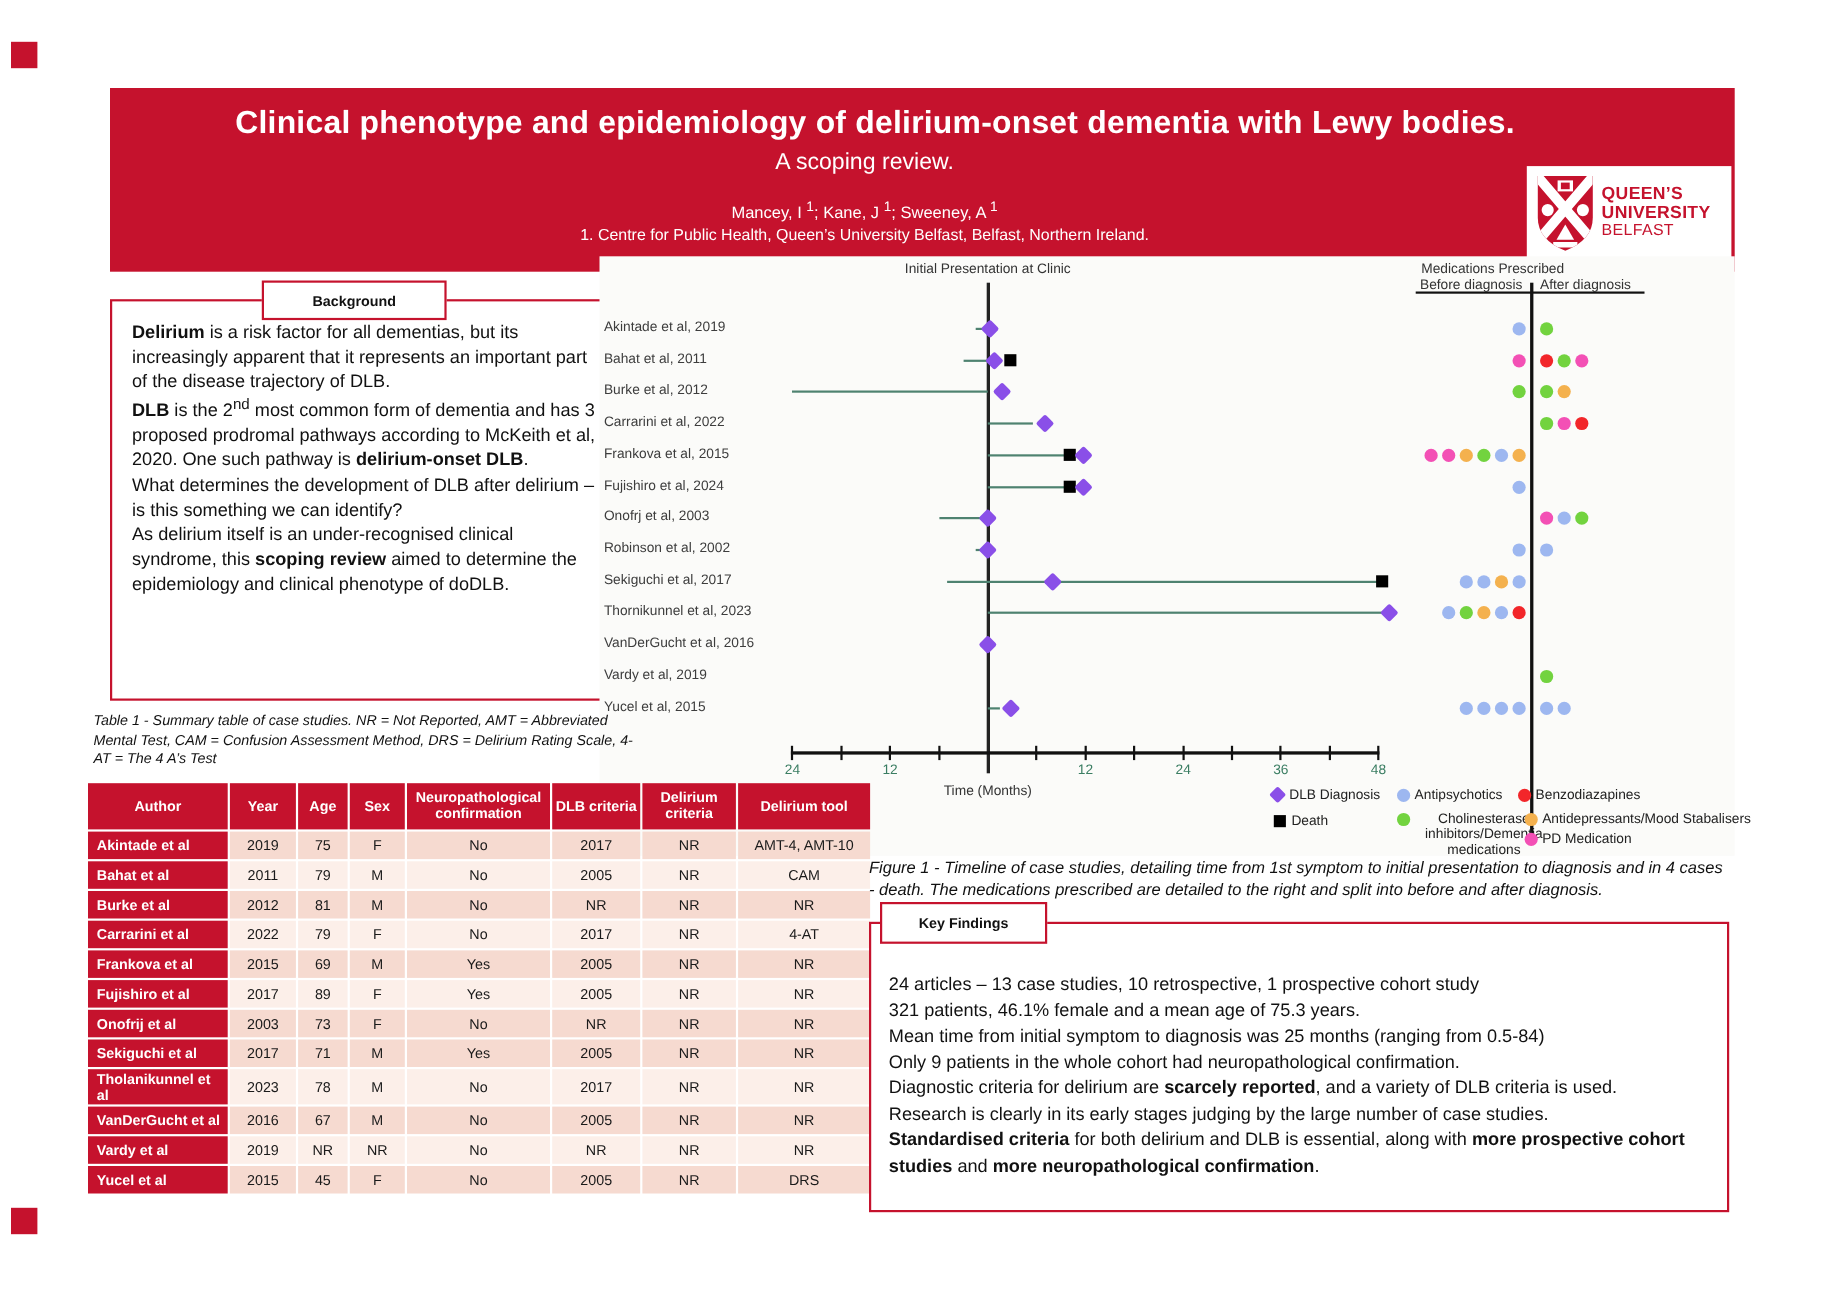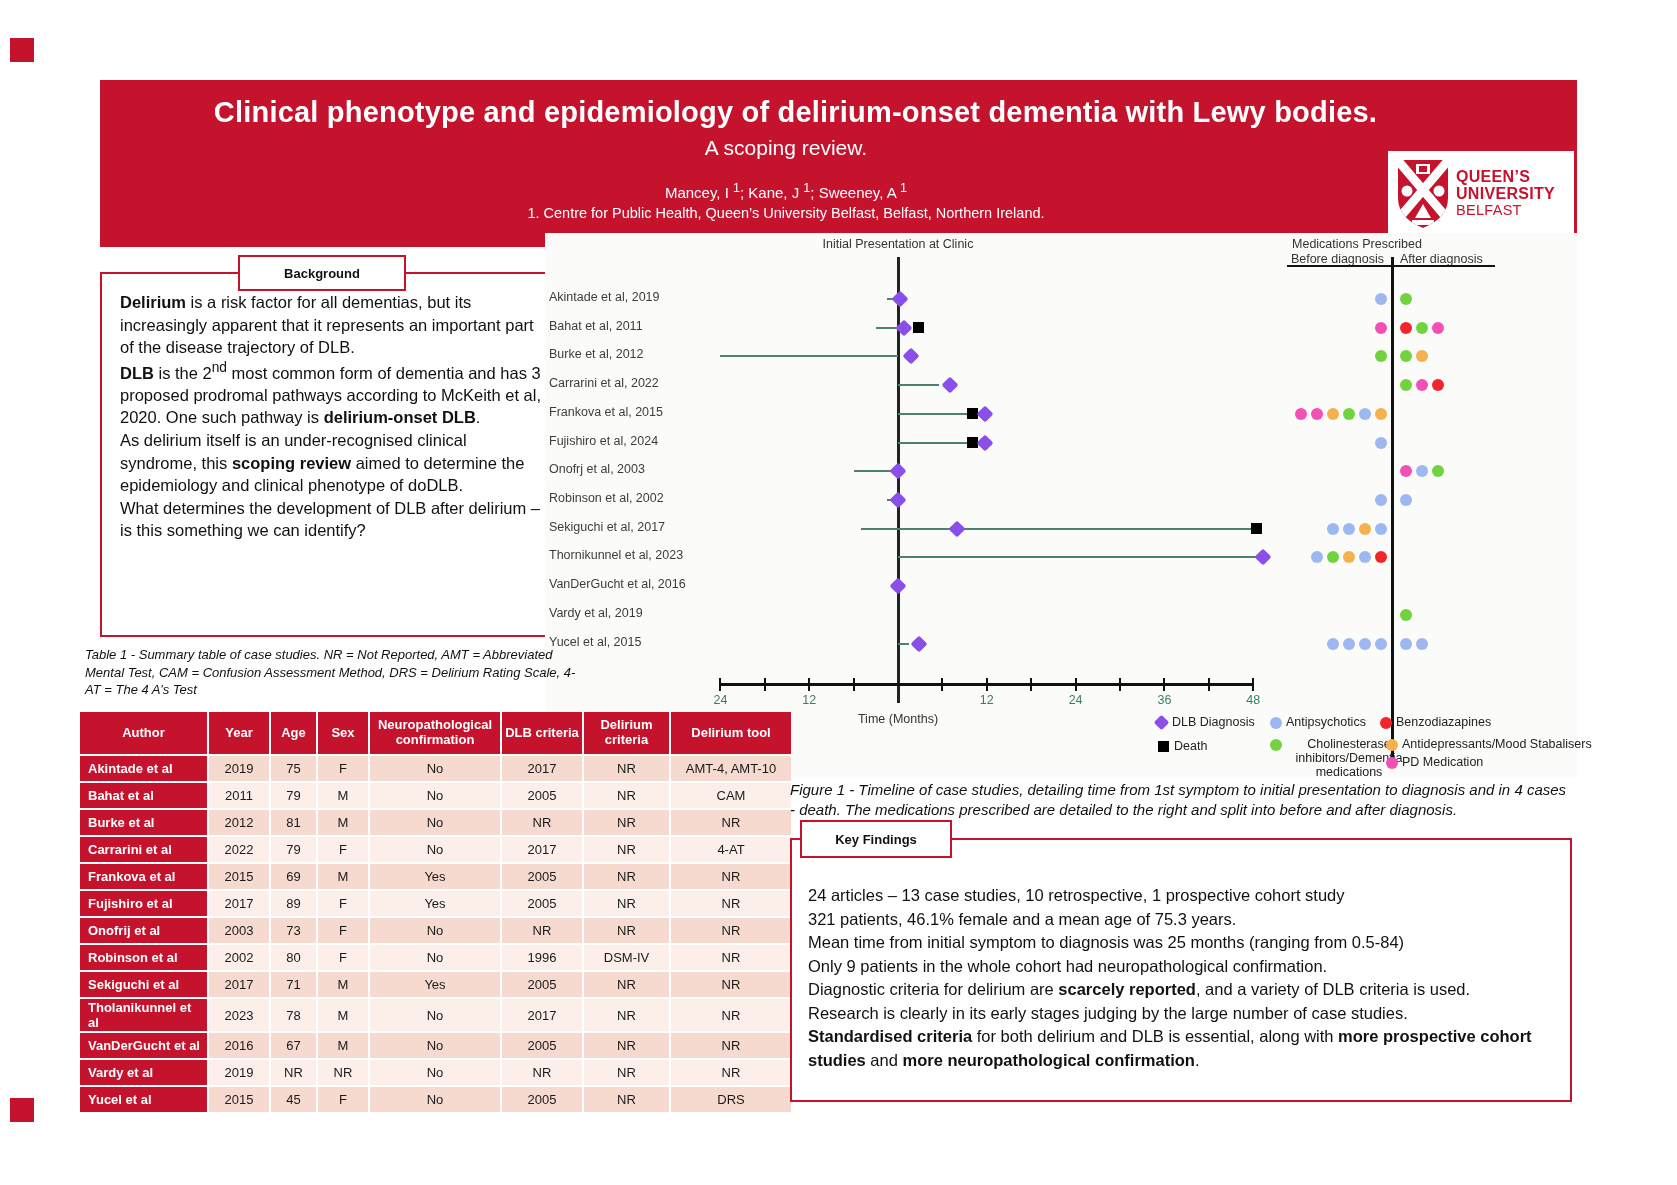--- a/index.html
+++ b/index.html
@@ -91,22 +91,22 @@
         <div class="belfast">BELFAST</div>
       </div>
     </div>
   </header>
 
   <div class="bg-box abs box-border"></div>
   <div class="bg-tab abs box-border tab">Background</div>
   <div class="bg-text abs">
       <div><span style="font-weight: 700;">Delirium</span><span> is a risk factor for all dementias, but its increasingly apparent that it represents an important part of the disease trajectory of DLB.</span></div>
       <div><span style="font-weight: 700;">DLB</span><span> is the 2</span><sup>nd</sup><span> most common form of dementia and has 3 proposed prodromal pathways according to McKeith et al, 2020. One such pathway is </span><span style="font-weight: 700;">delirium-onset DLB</span><span>.</span></div>
+      <div><span>What determines the development of DLB after delirium – is this something we can identify?</span></div>
       <div><span>As delirium itself is an under-recognised clinical syndrome, this </span><span style="font-weight: 700;">scoping review</span><span> aimed to determine the epidemiology and clinical phenotype of doDLB.</span></div>
-      <div><span>What determines the development of DLB after delirium – is this something we can identify?</span></div>
     </div>
 
   <div class="figure abs" id="figure">
       <div class="abs fig-title" style="left: 243px; top: 4px; width: 220px; text-align: center;">Initial Presentation at Clinic</div>
       <div class="abs fig-title" style="left: 712px; top: 4px; width: 200px; text-align: center;">Medications Prescribed</div>
       <div class="abs fig-title" style="left: 713px; top: 19px; width: 126px; text-align: right;">Before diagnosis</div>
       <div class="abs fig-title" style="left: 855px; top: 19px; width: 126px;">After diagnosis</div>
       <div class="abs" style="left: 742px; top: 32px; width: 208px; height: 2px; background: rgb(17, 17, 17);"></div>
       <div class="abs" style="left: 846px; top: 24px; width: 2.5px; height: 502px; background: rgb(17, 17, 17);"></div>
       <div class="abs" style="left: 352px; top: 24px; width: 2.5px; height: 446px; background: rgb(34, 34, 34);"></div>
@@ -315,30 +315,20 @@
           <tr class="odd">
             <td class="author">Onofrij et al</td>
             <td>2003</td>
             <td>73</td>
             <td>F</td>
             <td>No</td>
             <td>NR</td>
             <td>NR</td>
             <td>NR</td>
           </tr>
-          <tr class="even">
-            <td class="author">Robinson et al</td>
-            <td>2002</td>
-            <td>80</td>
-            <td>F</td>
-            <td>No</td>
-            <td>1996</td>
-            <td>DSM-IV</td>
-            <td>NR</td>
-          </tr>
           <tr class="odd">
             <td class="author">Sekiguchi et al</td>
             <td>2017</td>
             <td>71</td>
             <td>M</td>
             <td>Yes</td>
             <td>2005</td>
             <td>NR</td>
             <td>NR</td>
           </tr>

